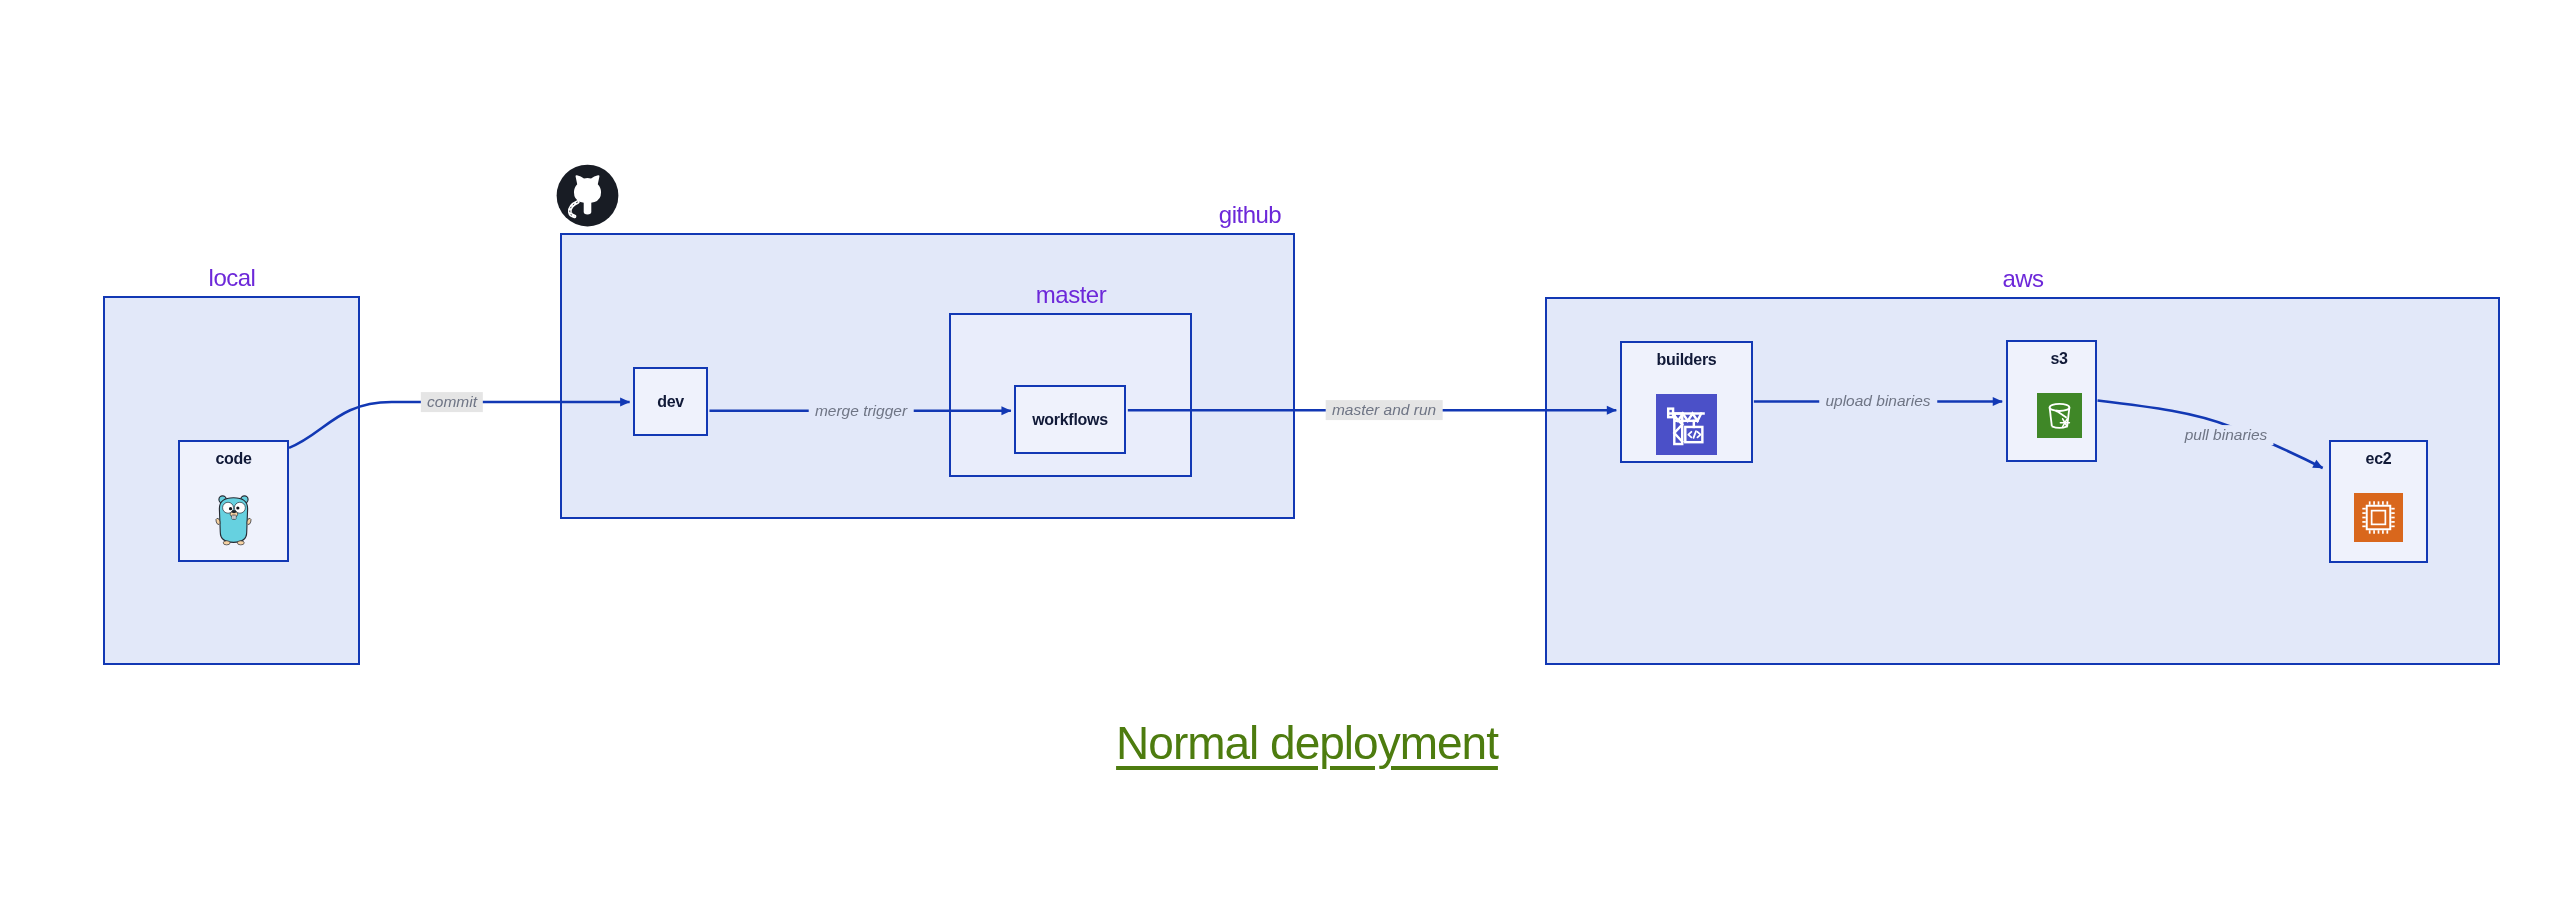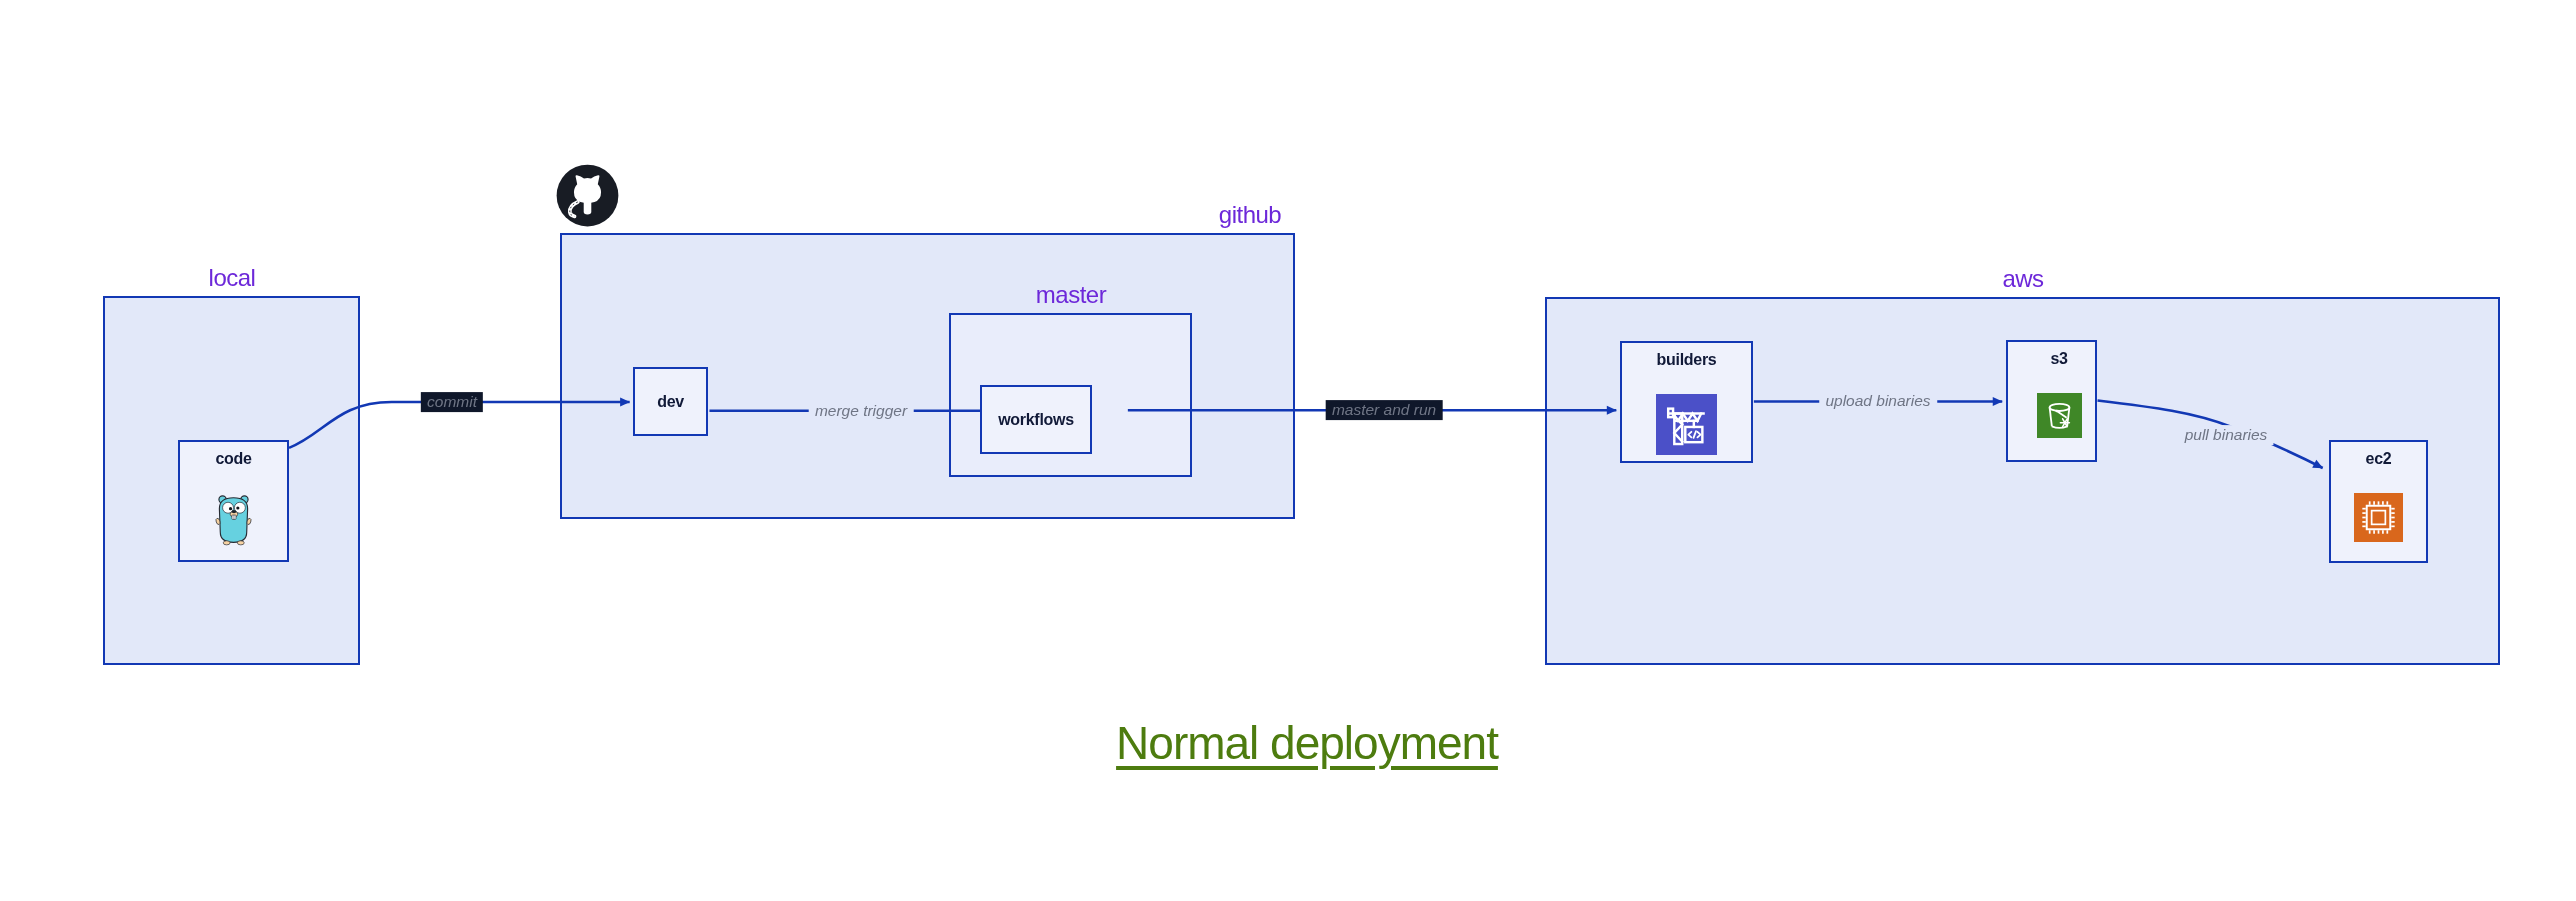--- a/index.html
+++ b/index.html
@@ -31,21 +31,21 @@
   .node-box.center-label .node-label{margin-top:0;}
   .icon-wrap{margin-top:7.2px;}
   
   #edges{position:absolute;left:0;top:0;z-index:5;}
   .node-box{z-index:6;}
   .edge-label{
     position:absolute;transform:translate(-50%,-50%);z-index:7;
     color:#6f7585;font-size:15.5px;font-style:italic;white-space:nowrap;
     padding:1px 6.2px;line-height:1.15;
   }
-  .edge-label.on-white{background:#0f172a;}
+  .edge-label.on-white{background:#e5e5e5;}
   .edge-label.on-fill{background:#e2e8f9;}
   .group-label{z-index:8;}
   
   .diagram-title{
     position:absolute;transform:translate(-50%,-50%);z-index:9;
     color:#4d7c0f;font-size:46px;letter-spacing:-1px;white-space:nowrap;
     text-decoration:underline;text-decoration-thickness:3.6px;text-underline-offset:7.2px;
   }
   .octocat{position:absolute;z-index:8;}
 </style>
@@ -107,21 +107,21 @@
         <rect x="41.5" y="48" width="9" height="9.5" rx="1.5" fill="#ffffff" stroke="#262b33" stroke-width="1.5"></rect>
         <line x1="46" y1="48" x2="46" y2="57.5" stroke="#262b33" stroke-width="1.2"></line>
       </svg>
     </div>
   </div>
 
   <div class="node-box center-label" style="left:633px;top:367px;width:75px;height:69px;">
     <div class="node-label">dev</div>
   </div>
 
-  <div class="node-box center-label" style="left:980px;top:385px;width:112px;height:69px;">
+  <div class="node-box center-label" style="left:1014px;top:385px;width:112px;height:69px;">
     <div class="node-label">workflows</div>
   </div>
 
   <div class="node-box" style="left:1620px;top:341px;width:133px;height:122px;">
     <div class="node-label">builders</div>
     <div class="icon-wrap">
       <svg width="61" height="61" viewBox="0 0 100 100">
         <rect x="0" y="0" width="100" height="100" fill="#4b50c8"></rect>
         <g fill="none" stroke="#ffffff" stroke-width="4" stroke-linecap="square">
           <rect x="20" y="24" width="8" height="14"></rect>

